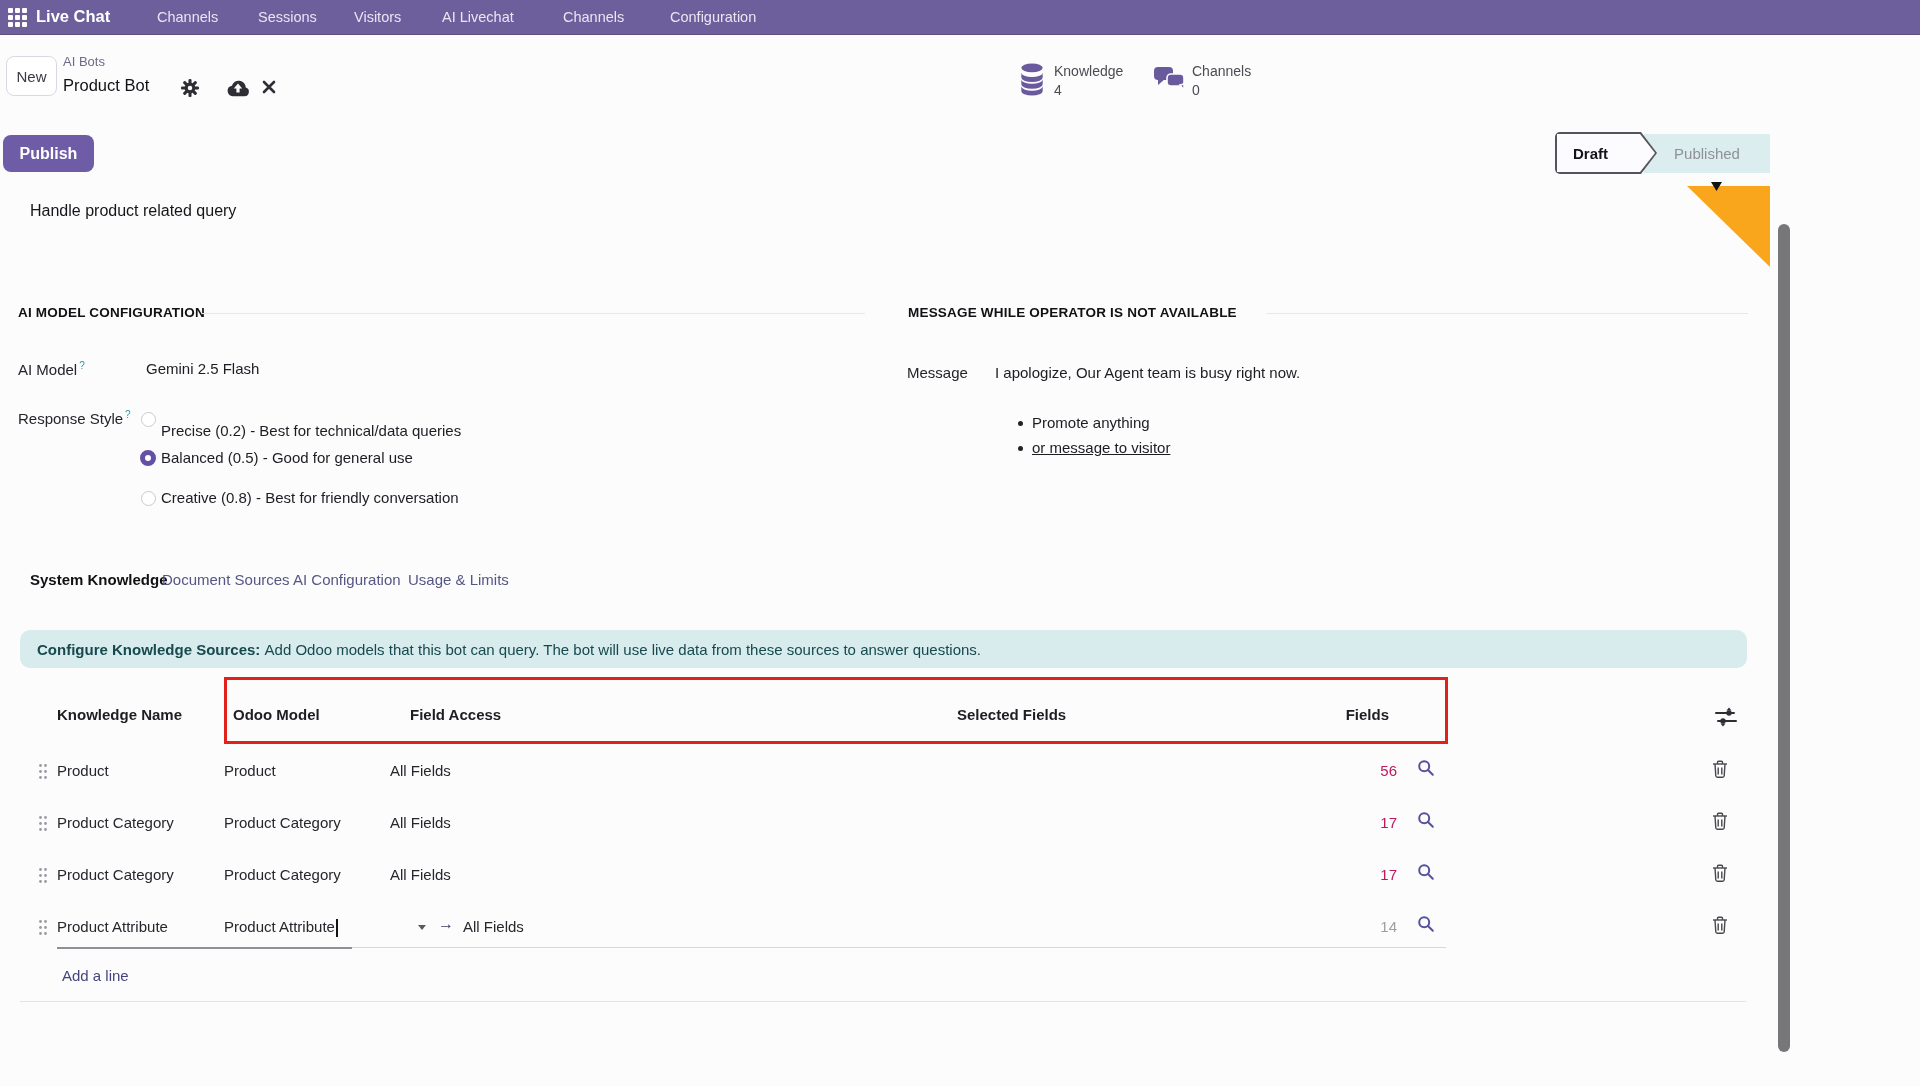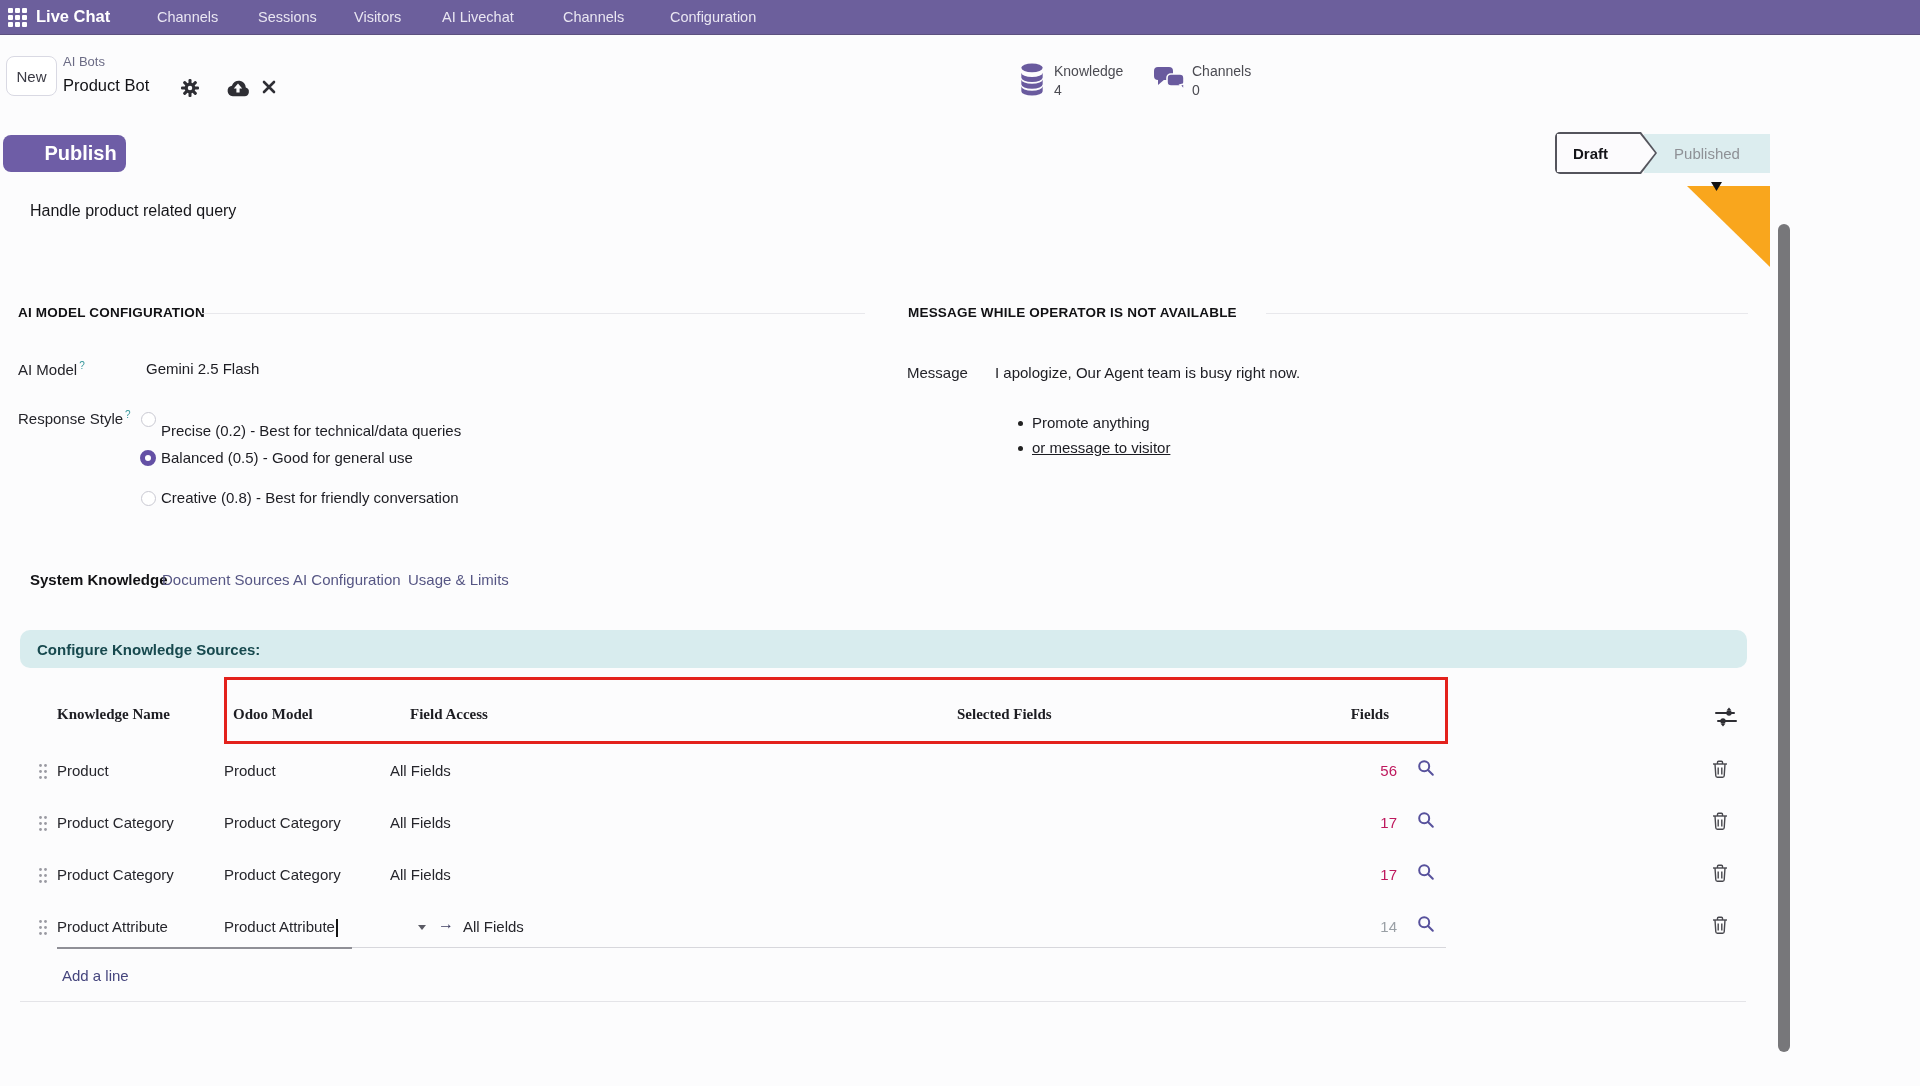--- a/index.html
+++ b/index.html
@@ -13,22 +13,22 @@
   
   .new-btn{left:6px;top:56px;width:49px;height:38px;background:#ffffff;border:1px solid #d9d9e3;border-radius:8px;
            font-size:15px;color:#3a3a44;display:flex;align-items:center;justify-content:center;cursor:pointer;}
   .crumb-parent{left:63px;top:54px;font-size:13px;color:#6b6b85;cursor:pointer;}
   .crumb-current{left:63px;top:76px;font-size:16.5px;color:#121216;}
   .crumb-icon{cursor:pointer;line-height:0;}
   
   .stat-label{font-size:14px;color:#4b4b52;}
   .stat-value{font-size:14px;color:#4b4b52;}
   
-  .publish-btn{left:3px;top:135px;width:91px;height:37px;background:#6e5da6;color:#fff;font-weight:700;font-size:20px;
-               border:none;border-radius:8px;display:flex;align-items:center;justify-content:center;cursor:pointer;padding-left:32px;}
+  .publish-btn{left:3px;top:135px;width:91px;height:37px;background:#6e5da6;color:#fff;font-weight:700;font-size:16px;
+               border:none;border-radius:8px;display:flex;align-items:center;justify-content:center;cursor:pointer;}
   .status-pub{left:1644px;top:134px;width:126px;height:39px;background:#dcedef;color:#8e9196;font-size:15px;
               display:flex;align-items:center;justify-content:center;}
   .status-draft-outer{left:1555px;top:132px;width:102px;height:42px;background:#54545c;border-radius:5px 0 0 5px;
        clip-path:polygon(0 0, calc(100% - 16px) 0, 100% 50%, calc(100% - 16px) 100%, 0 100%);}
   .status-draft-inner{position:absolute;left:2px;top:2px;right:2px;bottom:2px;background:#fcfbfd;
        clip-path:polygon(0 0, calc(100% - 15px) 0, 100% 50%, calc(100% - 15px) 100%, 0 100%);}
   .status-draft-label{position:absolute;left:18px;top:0;height:42px;display:flex;align-items:center;
        font-weight:700;font-size:15px;color:#141418;}
   .desc{left:30px;top:202px;font-size:16px;color:#16161a;text-align:right;}
   
@@ -46,21 +46,21 @@
   .radio.off{border:1.5px solid #c9c9d2;}
   .radio.on{border:5px solid #6450a5;}
   .bullet-dot{width:5px;height:5px;border-radius:50%;background:#222;}
   
   .tab{font-size:15px;color:#565684;cursor:pointer;top:571px;}
   .tab.active{color:#111114;font-weight:700;}
   
   .banner{left:20px;top:630px;width:1727px;height:38px;background:#d8ecee;border-radius:10px;
           display:flex;align-items:center;padding-left:17px;box-sizing:border-box;font-size:15px;color:#17494e;}
   
-  .th{font-size:15px;font-weight:600;color:#1d1d22;top:706px;font-family:Liberation Serif, serif;}
+  .th{font-size:15px;font-weight:600;color:#1d1d22;top:706px;}
   .red-box{left:224px;top:677px;width:1224px;height:67px;border:3px solid #e3211c;box-sizing:border-box;pointer-events:none;}
   .trow{position:absolute;left:0;width:1920px;height:52px;}
   .cell{position:absolute;font-size:15px;color:#26262c;top:17px;}
   .fieldsnum{position:absolute;right:523px;top:17px;font-size:15px;color:#be185d;}
   .fieldsnum.muted{color:#9aa0a6;}
   .icon-btn{line-height:0;cursor:pointer;}
   .caret{width:0;height:0;border-left:4.5px solid transparent;border-right:4.5px solid transparent;border-top:5.5px solid #5a5a64;}
   .m2o-arrow{font-size:16px;color:#3c3c60;}
   .text-cursor{display:inline-block;width:1.6px;height:18px;background:#141414;vertical-align:middle;margin-left:1px;}
   .uline-dark{position:absolute;left:57px;top:46px;width:295px;height:1.5px;background:#8f8f96;}
@@ -202,21 +202,21 @@
   <span class="abs fld-value" style="left:1032px;top:414px;">Promote anything</span>
   <span class="abs bullet-dot" style="left:1018px;top:446px;"></span>
   <span class="abs fld-value" style="left:1032px;top:439px;text-decoration:underline;">or message to visitor</span>
 
   <span class="abs tab active" style="left:30px;">System Knowledge</span>
   <span class="abs tab" style="left:162px;">Document Sources</span>
   <span class="abs tab" style="left:293px;">AI Configuration</span>
   <span class="abs tab" style="left:408px;">Usage &amp; Limits</span>
 
   <div class="banner abs">
-    <span style="font-weight:700;">Configure Knowledge Sources:</span>&nbsp;
+    <span style="font-weight:700;">Configure Knowledge Sources:</span>&nbsp;<span>Add Odoo models that this bot can query. The bot will use live data from these sources to answer questions.</span>
   </div>
 
   <span class="abs th" style="left:57px;">Knowledge Name</span>
   <span class="abs th" style="left:233px;">Odoo Model</span>
   <span class="abs th" style="left:410px;">Field Access</span>
   <span class="abs th" style="left:957px;">Selected Fields</span>
   <span class="abs th" style="right:531px;">Fields</span>
 
   <span class="abs icon-btn" style="left:1713px;top:706px;">
     <svg width="26" height="22" viewBox="0 0 26 22">

